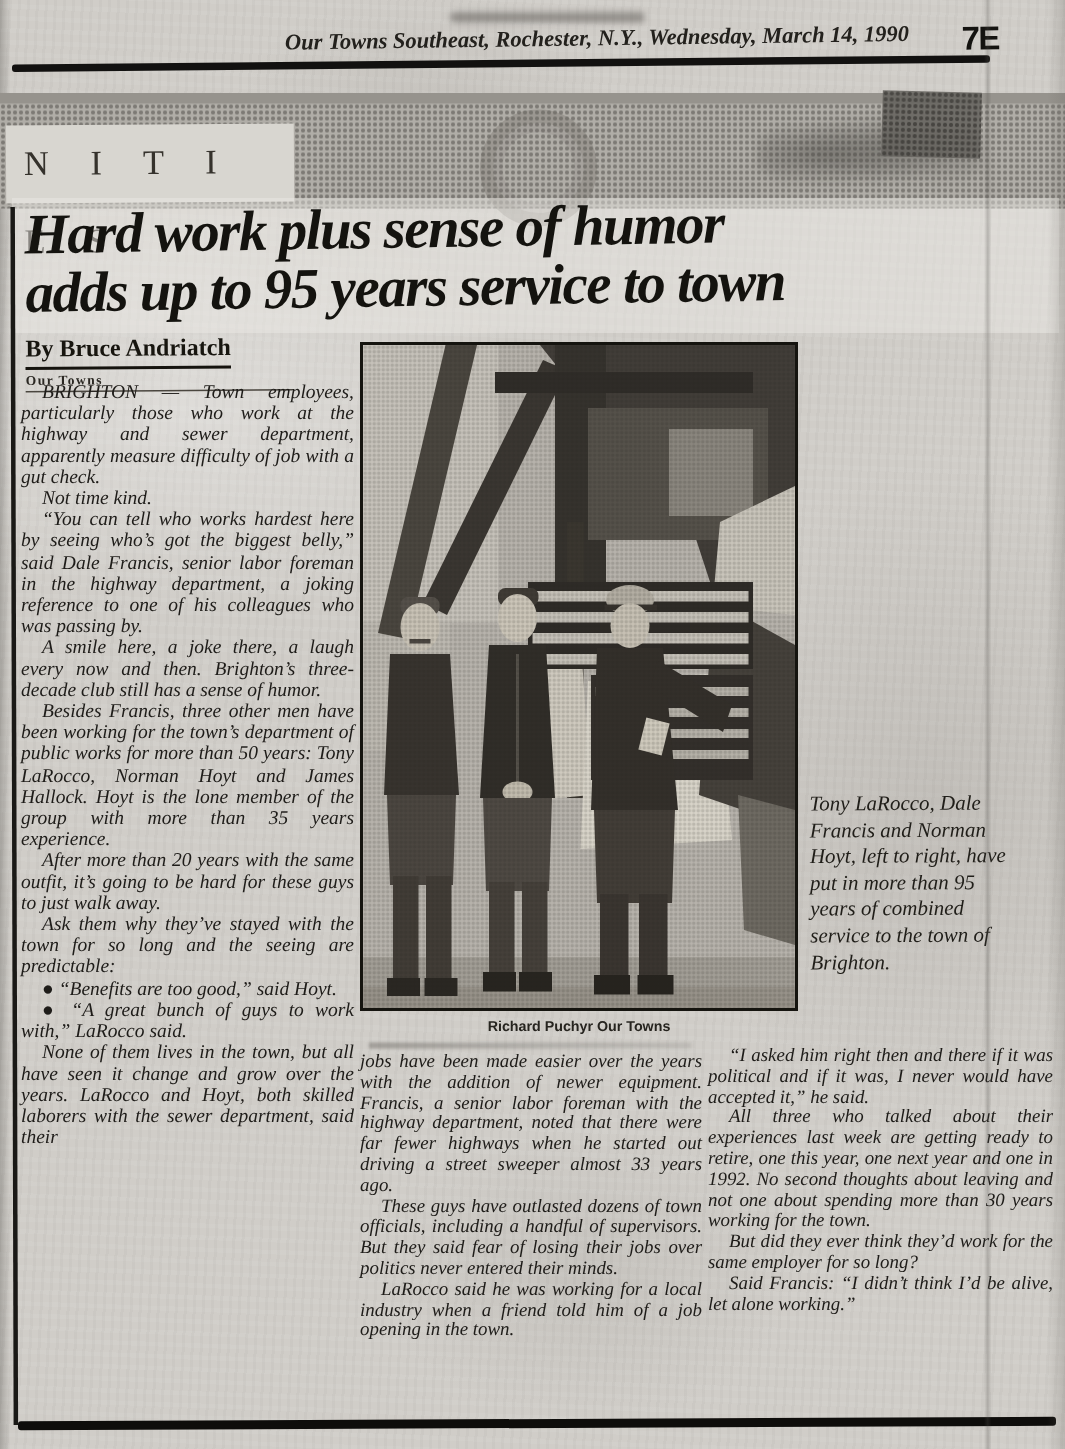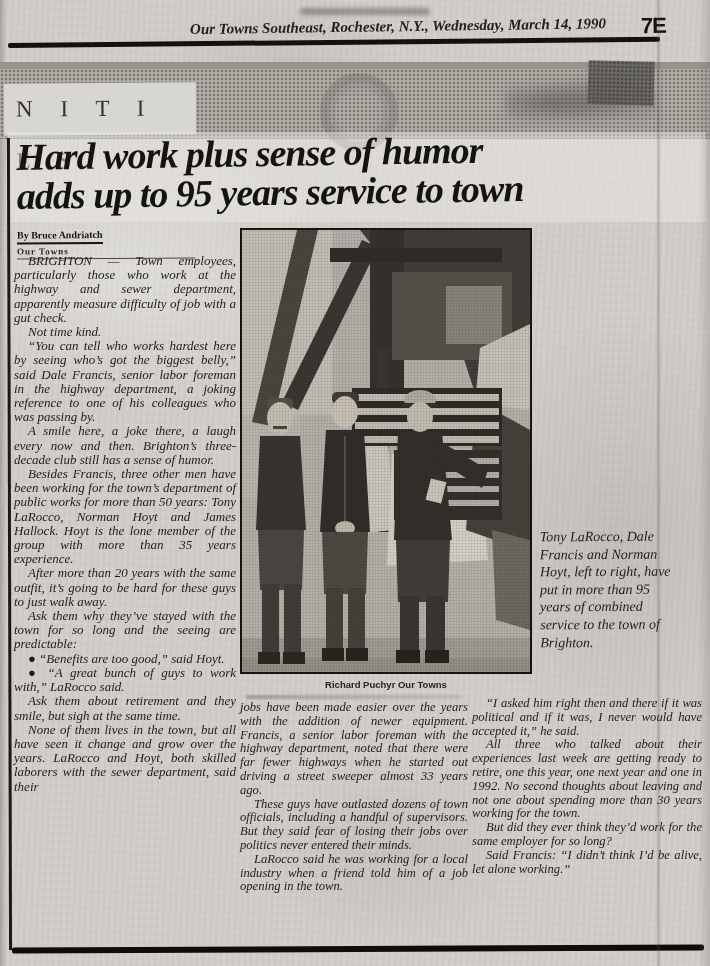--- a/index.html
+++ b/index.html
@@ -56,21 +56,21 @@
     background:rgba(237,235,230,.45);}
   .headline{position:absolute;left:16px;top:138px;width:690px;
     font-weight:bold;font-style:italic;font-size:38px;line-height:39px;
     letter-spacing:-1px;color:#14130f;transform:rotate(-0.9deg);transform-origin:left top;}
 
   .left-rule{position:absolute;left:8px;top:138px;width:3px;height:812px;background:#1a1916;
     transform:rotate(-0.15deg);}
 
   
   .byline{position:absolute;left:17px;top:224px;transform:rotate(-0.4deg);}
-  .byline-author{display:inline-block;font-weight:bold;font-size:10px;color:#17150f;
+  .byline-author{display:inline-block;font-weight:bold;font-size:16px;color:#17150f;
     border-bottom:2px solid #15130e;padding-bottom:2px;text-align:center;}
   .byline-pub{display:block;font-weight:bold;font-size:9px;letter-spacing:1px;color:#2a2722;
     border-bottom:1px solid #4a463f;width:178px;padding:2px 0 2px 0;}
 
   
   .col{position:absolute;text-align:justify;}
   .col p{margin:0;text-indent:14px;font-style:italic;}
   .col p.cont{text-indent:0;}
   .col1{left:14px;top:254px;width:222px;font-size:13px;line-height:14.2px;}
   .col2{left:240px;top:701px;width:228px;font-size:12.6px;line-height:13.8px;}
@@ -130,21 +130,20 @@
   <div class="col col1">
     <p>BRIGHTON — Town employees, particularly those who work at the highway and sewer department, apparently measure difficulty of job with a gut check.</p>
     <p>Not time kind.</p>
     <p>“You can tell who works hardest here by seeing who’s got the biggest belly,” said Dale Francis, senior labor foreman in the highway department, a joking reference to one of his colleagues who was passing by.</p>
     <p>A smile here, a joke there, a laugh every now and then. Brighton’s three-decade club still has a sense of humor.</p>
     <p>Besides Francis, three other men have been working for the town’s department of public works for more than 50 years: Tony LaRocco, Norman Hoyt and James Hallock. Hoyt is the lone member of the group with more than 35 years experience.</p>
     <p>After more than 20 years with the same outfit, it’s going to be hard for these guys to just walk away.</p>
     <p>Ask them why they’ve stayed with the town for so long and the seeing are predictable:</p>
     <p>● “Benefits are too good,” said Hoyt.</p>
     <p>● “A great bunch of guys to work with,” LaRocco said.</p>
-    <p>Ask them about retirement and they smile, but sigh at the same time.</p>
     <p>None of them lives in the town, but all have seen it change and grow over the years. LaRocco and Hoyt, both skilled laborers with the sewer department, said their</p>
   </div>
 
   <div class="photo-frame">
     <svg viewBox="0 0 288 442" width="288" height="442" xmlns="http://www.w3.org/2000/svg">
       <rect width="288" height="442" fill="#b7b3ac"></rect>
       <g>
         <rect x="0" y="0" width="90" height="185" fill="#c6c2ba"></rect>
         <rect x="0" y="185" width="58" height="85" fill="#bdb9b1"></rect>
         <polygon points="60,0 288,0 288,150 232,160 200,62 150,40 118,0" fill="#413d38"></polygon>

